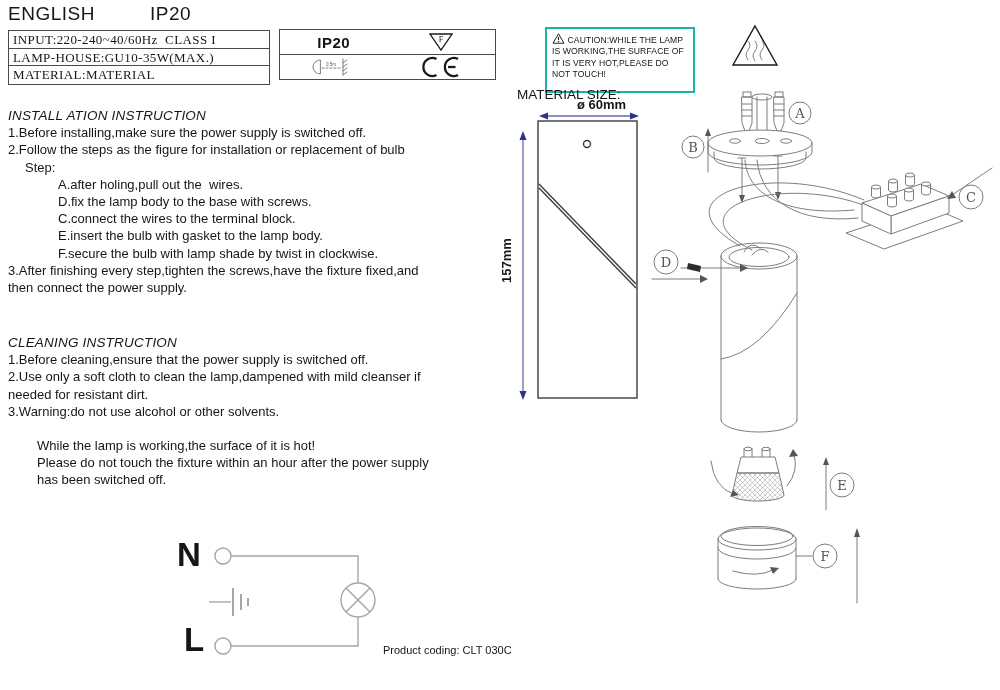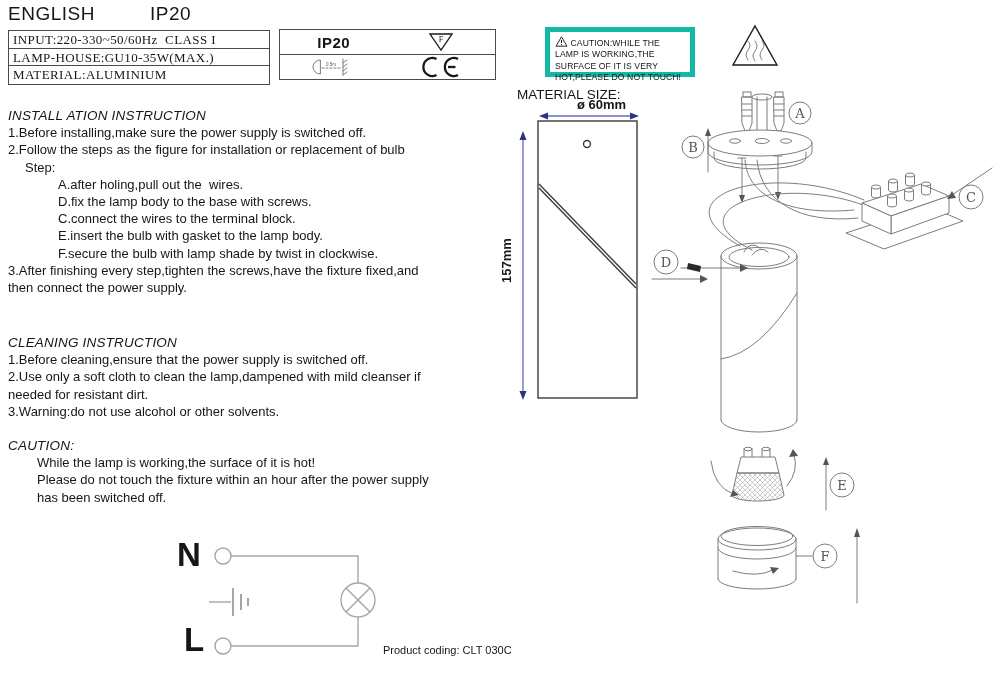--- a/index.html
+++ b/index.html
@@ -18,21 +18,21 @@
 
   
   .symtab{left:279px;top:29px;width:217px;height:51px;border:1px solid #4a4a4a;box-sizing:border-box;
           display:flex;flex-direction:column;}
   .symrow{flex:1;display:flex;align-items:center;}
   .symrow.first{border-bottom:1px solid #4a4a4a;}
   .symcell{width:50%;display:flex;justify-content:center;align-items:center;}
   .ip20{font-size:15px;font-weight:700;letter-spacing:.5px;}
 
   
-  .cbox{left:545px;top:27px;width:150px;height:50px;border:5px solid #14b8a6;box-sizing:border-box;
+  .cbox{left:545px;top:27px;width:150px;height:66px;border:2px solid #14b8a6;box-sizing:border-box;
         padding:4px 4px 0 5px;font-size:8.6px;line-height:1.32;letter-spacing:.1px;}
 
   
   .sect{left:8px;width:505px;}
   .ln{font-size:13px;line-height:17.2px;white-space:pre;}
   .ttl{font-size:13.5px;letter-spacing:.2px;font-style:italic;}
   .ind1{padding-left:17px;}
   .ind2{padding-left:50px;}
   .ind3{padding-left:29px;}
 
@@ -62,23 +62,23 @@
 </style>
 </head>
 <body>
 
 <div class="page">
 
   <div class="abs hdr" style="left:8px;top:3px;">ENGLISH</div>
   <div class="abs hdr" style="left:150px;top:3px;">IP20</div>
 
   <div class="abs spec">
-    <div class="spec-row">INPUT:220-330~50/60Hz  CLASS I</div>
+    <div class="spec-row">INPUT:220-240~40/60Hz  CLASS I</div>
     <div class="spec-row">LAMP-HOUSE:GU10-35W(MAX.)</div>
-    <div class="spec-row">MATERIAL:ALUMINIUM</div>
+    <div class="spec-row">MATERIAL:MATERIAL</div>
   </div>
 
   <div class="abs symtab">
     <div class="symrow first">
       <div class="symcell ip20">IP20</div>
       <div class="symcell">
         <svg width="24" height="20" viewBox="0 0 24 20">
           <polygon points="1,2 23,2 12,18" class="ink" stroke-width="1.3"></polygon>
           <text x="12" y="10" style="font-family:'Liberation Serif',serif;font-size:8px;fill:#1a1a1a;text-anchor:middle;">F</text>
         </svg>
@@ -139,21 +139,20 @@
 
   <div class="abs sect" style="top:334px;">
     <div class="ln ttl">CLEANING INSTRUCTION</div>
     <div class="ln">1.Before cleaning,ensure that the power supply is switched off.</div>
     <div class="ln">2.Use only a soft cloth to clean the lamp,dampened with mild cleanser if</div>
     <div class="ln">needed for resistant dirt.</div>
     <div class="ln">3.Warning:do not use alcohol or other solvents.</div>
   </div>
 
   <div class="abs sect" style="top:437px;">
-    <div class="ln ttl">CAUTION:</div>
     <div class="ln ind3">While the lamp is working,the surface of it is hot!</div>
     <div class="ln ind3">Please do not touch the fixture within an hour after the power supply</div>
     <div class="ln ind3">has been switched off.</div>
   </div>
 
   <div class="abs fx-title">MATERIAL SIZE:</div>
   <div class="abs fx-dia">ø 60mm</div>
   <div class="abs fx-h">157mm</div>
 
   <svg class="abs" style="left:495px;top:105px;" width="155" height="300" viewBox="495 105 155 300">

